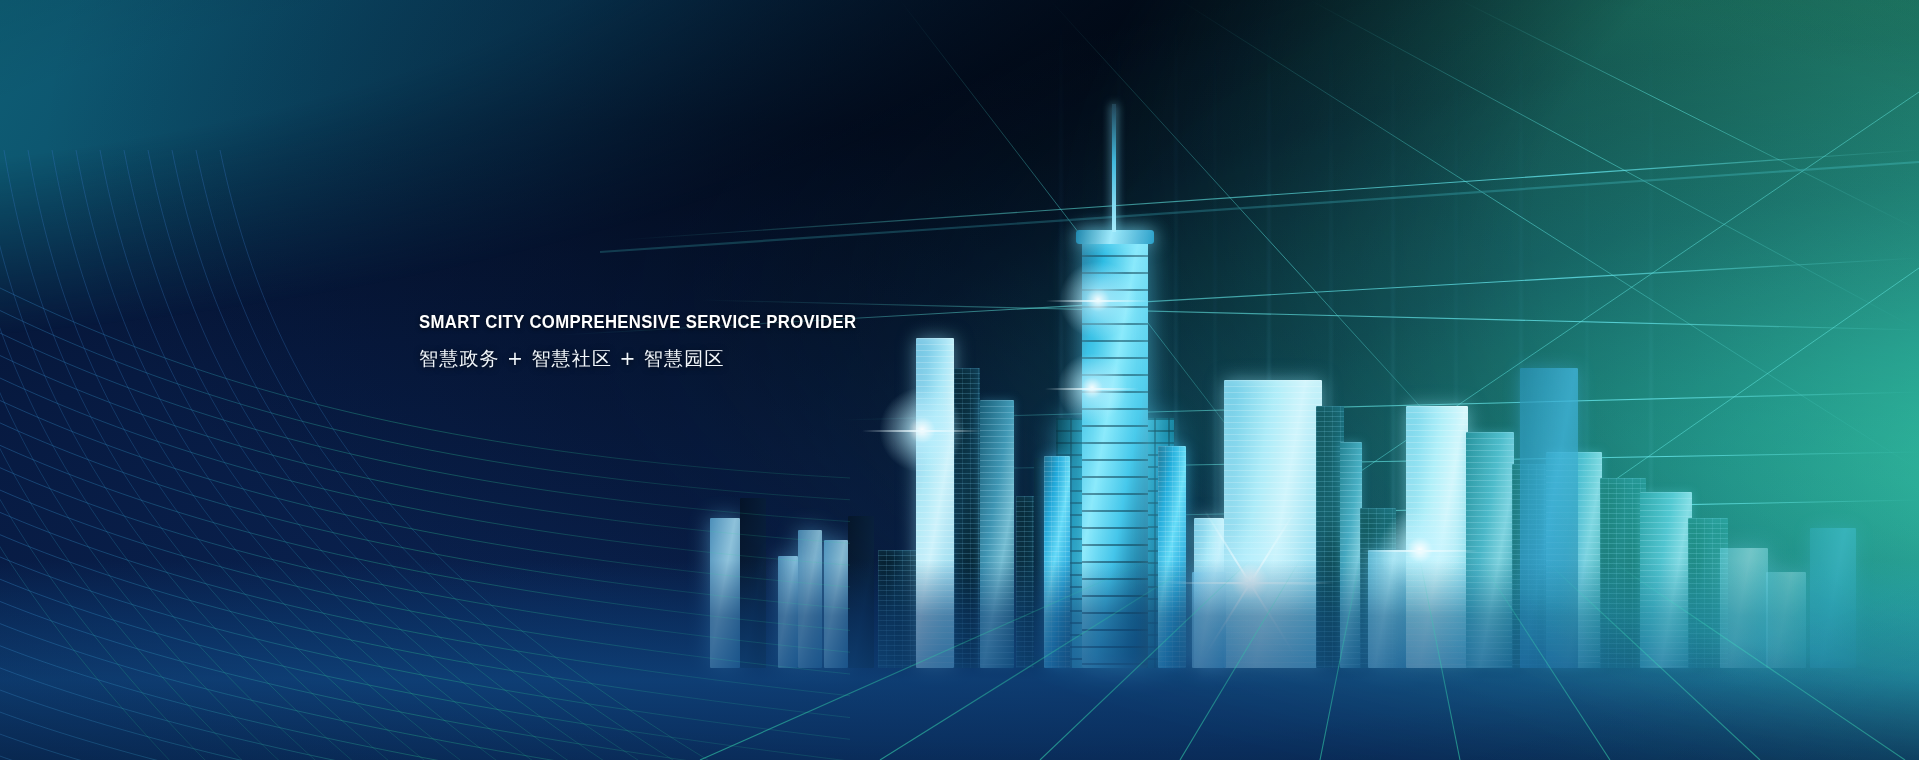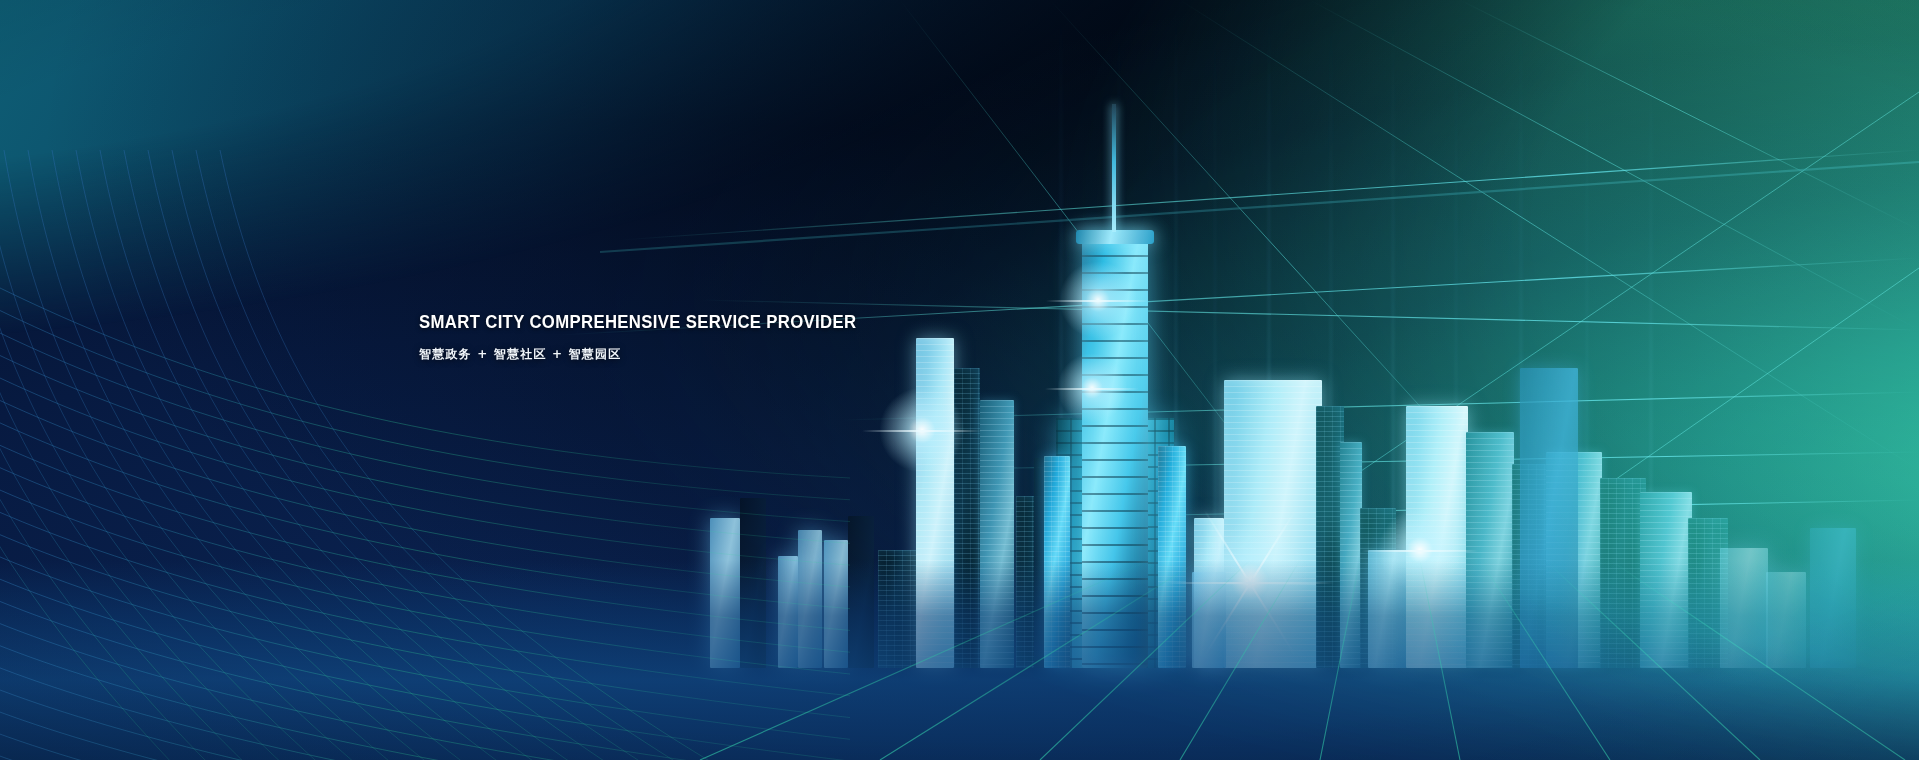--- a/index.html
+++ b/index.html
@@ -194,26 +194,25 @@
     -webkit-background-clip:text;
             background-clip:text;
     color:transparent;
     -webkit-text-fill-color:transparent;
     filter:drop-shadow(0 2px 10px rgba(0,0,0,.5));
     font-family:"DejaVu Sans","Liberation Sans",sans-serif;
   }
   .subline{
     margin:13px 0 4px 0;
     color:#f2f7fb;
-    font-size:12px;
+    font-size:19px;
     letter-spacing:1.2px;
     white-space:nowrap;
     text-shadow:0 1px 6px rgba(0,0,0,.7);
     font-family:"DejaVu Sans","Liberation Sans",sans-serif;
-    font-weight:bold;
   }
 
   .vignette{
     background:radial-gradient(120% 100% at 50% 45%, rgba(0,0,0,0) 52%, rgba(0,0,0,.35) 100%);
   }
 </style>
 </head>
 <body>
 
 <div class="banner">

